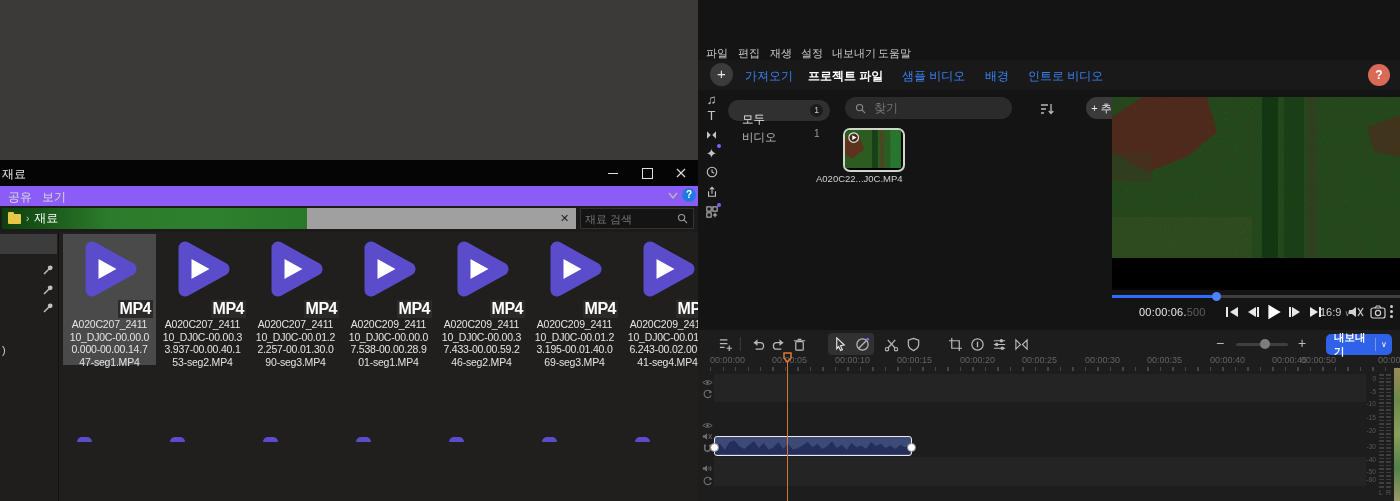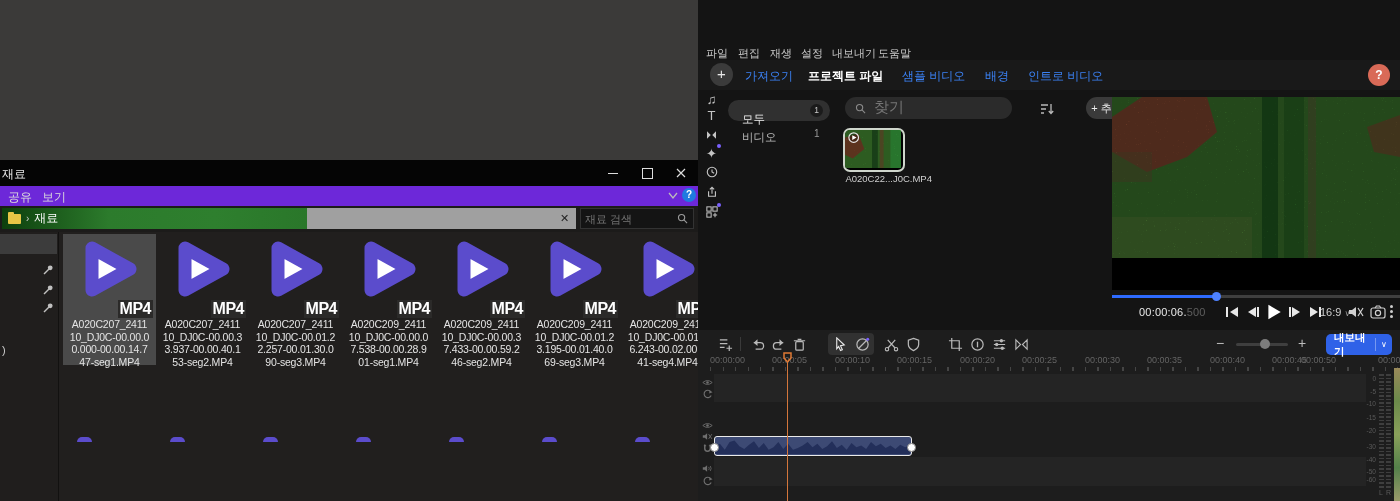--- a/index.html
+++ b/index.html
@@ -6,21 +6,21 @@
   body{width:1400px;height:501px;position:relative;overflow:hidden;
        background:#3b3a39;font-family:"Liberation Sans","DejaVu Sans",sans-serif;
        -webkit-font-smoothing:antialiased}
   .abs{position:absolute}
   svg{display:block}
   
   #explorer{left:0;top:160px;width:698px;height:432px;background:#211f1e}
   #exp-title{left:0;top:0;width:698px;height:26px;background:#050505}
   #exp-title .t{left:2px;top:6px;font-size:12px;color:#ececec}
   .winbtn{top:5px;width:30px;height:16px;display:flex;align-items:center;justify-content:center}
-  #exp-menu{left:0;top:26px;width:698px;height:20px;background:#6d28d9}
+  #exp-menu{left:0;top:26px;width:698px;height:20px;background:#8b5cf6}
   .expmenu-item{top:3px;font-size:12px;color:#dcdcdc}
   #exp-toolbar{left:0;top:46px;width:698px;height:26px;background:#1c1b1a}
   #addrbar{left:2px;top:2px;width:574px;height:21px;background:#a0a0a0;overflow:hidden}
   #addr-progress{left:0;top:0;width:305px;height:21px;
      background:linear-gradient(90deg,#0d3f0d,#2c7b2c 35%,#2e7f2e 70%,#2a772a)}
   #addr-content{left:0;top:0;width:574px;height:21px;display:flex;align-items:center}
   .folder{width:13px;height:10px;background:#e8c646;border-radius:1px;margin-left:6px;position:relative}
   .folder:before{content:"";position:absolute;left:0;top:-2px;width:6px;height:3px;background:#e8c646;border-radius:1px 1px 0 0}
   #addr-x{right:5px;top:4px;width:13px;height:13px;color:#222;font-size:11px;line-height:13px;text-align:center;font-weight:bold}
   #exp-search{left:580px;top:2px;width:114px;height:21px;background:#141414;border:1px solid #333;box-sizing:border-box;display:flex;align-items:center}
@@ -43,24 +43,24 @@
   #addmedia{left:12px;top:3px;width:23px;height:23px;border-radius:50%;background:#3b3b3b;color:#e8e8e8;font-size:15px;line-height:22px;text-align:center}
   .tab{top:8px;font-size:12px;color:#3b82f6;white-space:nowrap}
   .tab.active{color:#fff;font-weight:bold}
   .rail{left:6px;width:15px;height:15px;color:#c4c4c4;font-size:13px;line-height:15px;text-align:center}
   .pdot{position:absolute;right:-2px;top:-2px;width:4px;height:4px;border-radius:50%;background:#7b61ff}
   #pill-all{left:30px;top:100px;width:102px;height:21px;border-radius:11px;background:#303030}
   #pill-all .lab{position:absolute;left:14px;top:12px;font-size:11.5px;color:#ececec}
   .cntbadge{position:absolute;right:7px;top:4px;width:13px;height:13px;border-radius:50%;background:#1b1b1b;color:#c8c8c8;font-size:8.5px;line-height:13px;text-align:center}
   #row-video .lab{font-size:11.5px;color:#b9b9b9}
   #lib-search{left:147px;top:97px;width:167px;height:22px;border-radius:12px;background:#2b2b2b;display:flex;align-items:center}
-  #lib-search input{flex:1;background:transparent;border:0;outline:0;color:#aaa;font-size:15px;font-family:Liberation Mono, monospace;min-width:0}
+  #lib-search input{flex:1;background:transparent;border:0;outline:0;color:#aaa;font-size:12px;font-family:Liberation Serif, serif;min-width:0}
   #add-btn{left:388px;top:97px;width:42px;height:22px;border-radius:12px;background:#3a3a3a;color:#ececec;font-size:11px;text-align:center;line-height:22px}
   #thumb{left:145px;top:128px;width:58px;height:40px;border-radius:7px;border:2px solid #cfd6cc;overflow:hidden;background:#000}
-  #thumb-label{left:118px;top:173px;width:116px;text-align:right;font-size:9.5px;color:#cfcfcf}
+  #thumb-label{left:118px;top:173px;width:116px;text-align:left;font-size:9.5px;color:#cfcfcf}
   #preview{left:414px;top:97px;width:288px;height:193px;background:#000;overflow:hidden}
   #helpbtn{left:670px;top:64px;width:22px;height:22px;border-radius:50%;background:#d96a57;color:#fff;font-size:12px;font-weight:bold;text-align:center;line-height:22px}
   #progress{left:414px;top:295px;width:288px;height:3px;background:#3f3f3f}
   #progress .fill{position:absolute;left:0;top:0;width:104px;height:3px;background:#2e6bff}
   #progress .handle{position:absolute;left:100px;top:-3px;width:9px;height:9px;border-radius:50%;background:#4f82ff}
   #timecode{left:441px;top:306px;font-size:11px;color:#e8e8e8;letter-spacing:.2px}
   #timecode .ms{color:#5f5f5f}
   .tico{top:305px;width:16px;height:14px}
   #aspect{left:622px;top:306px;font-size:11px;color:#d0d0d0}
   .dots3{left:692px;top:305px;width:3px}

